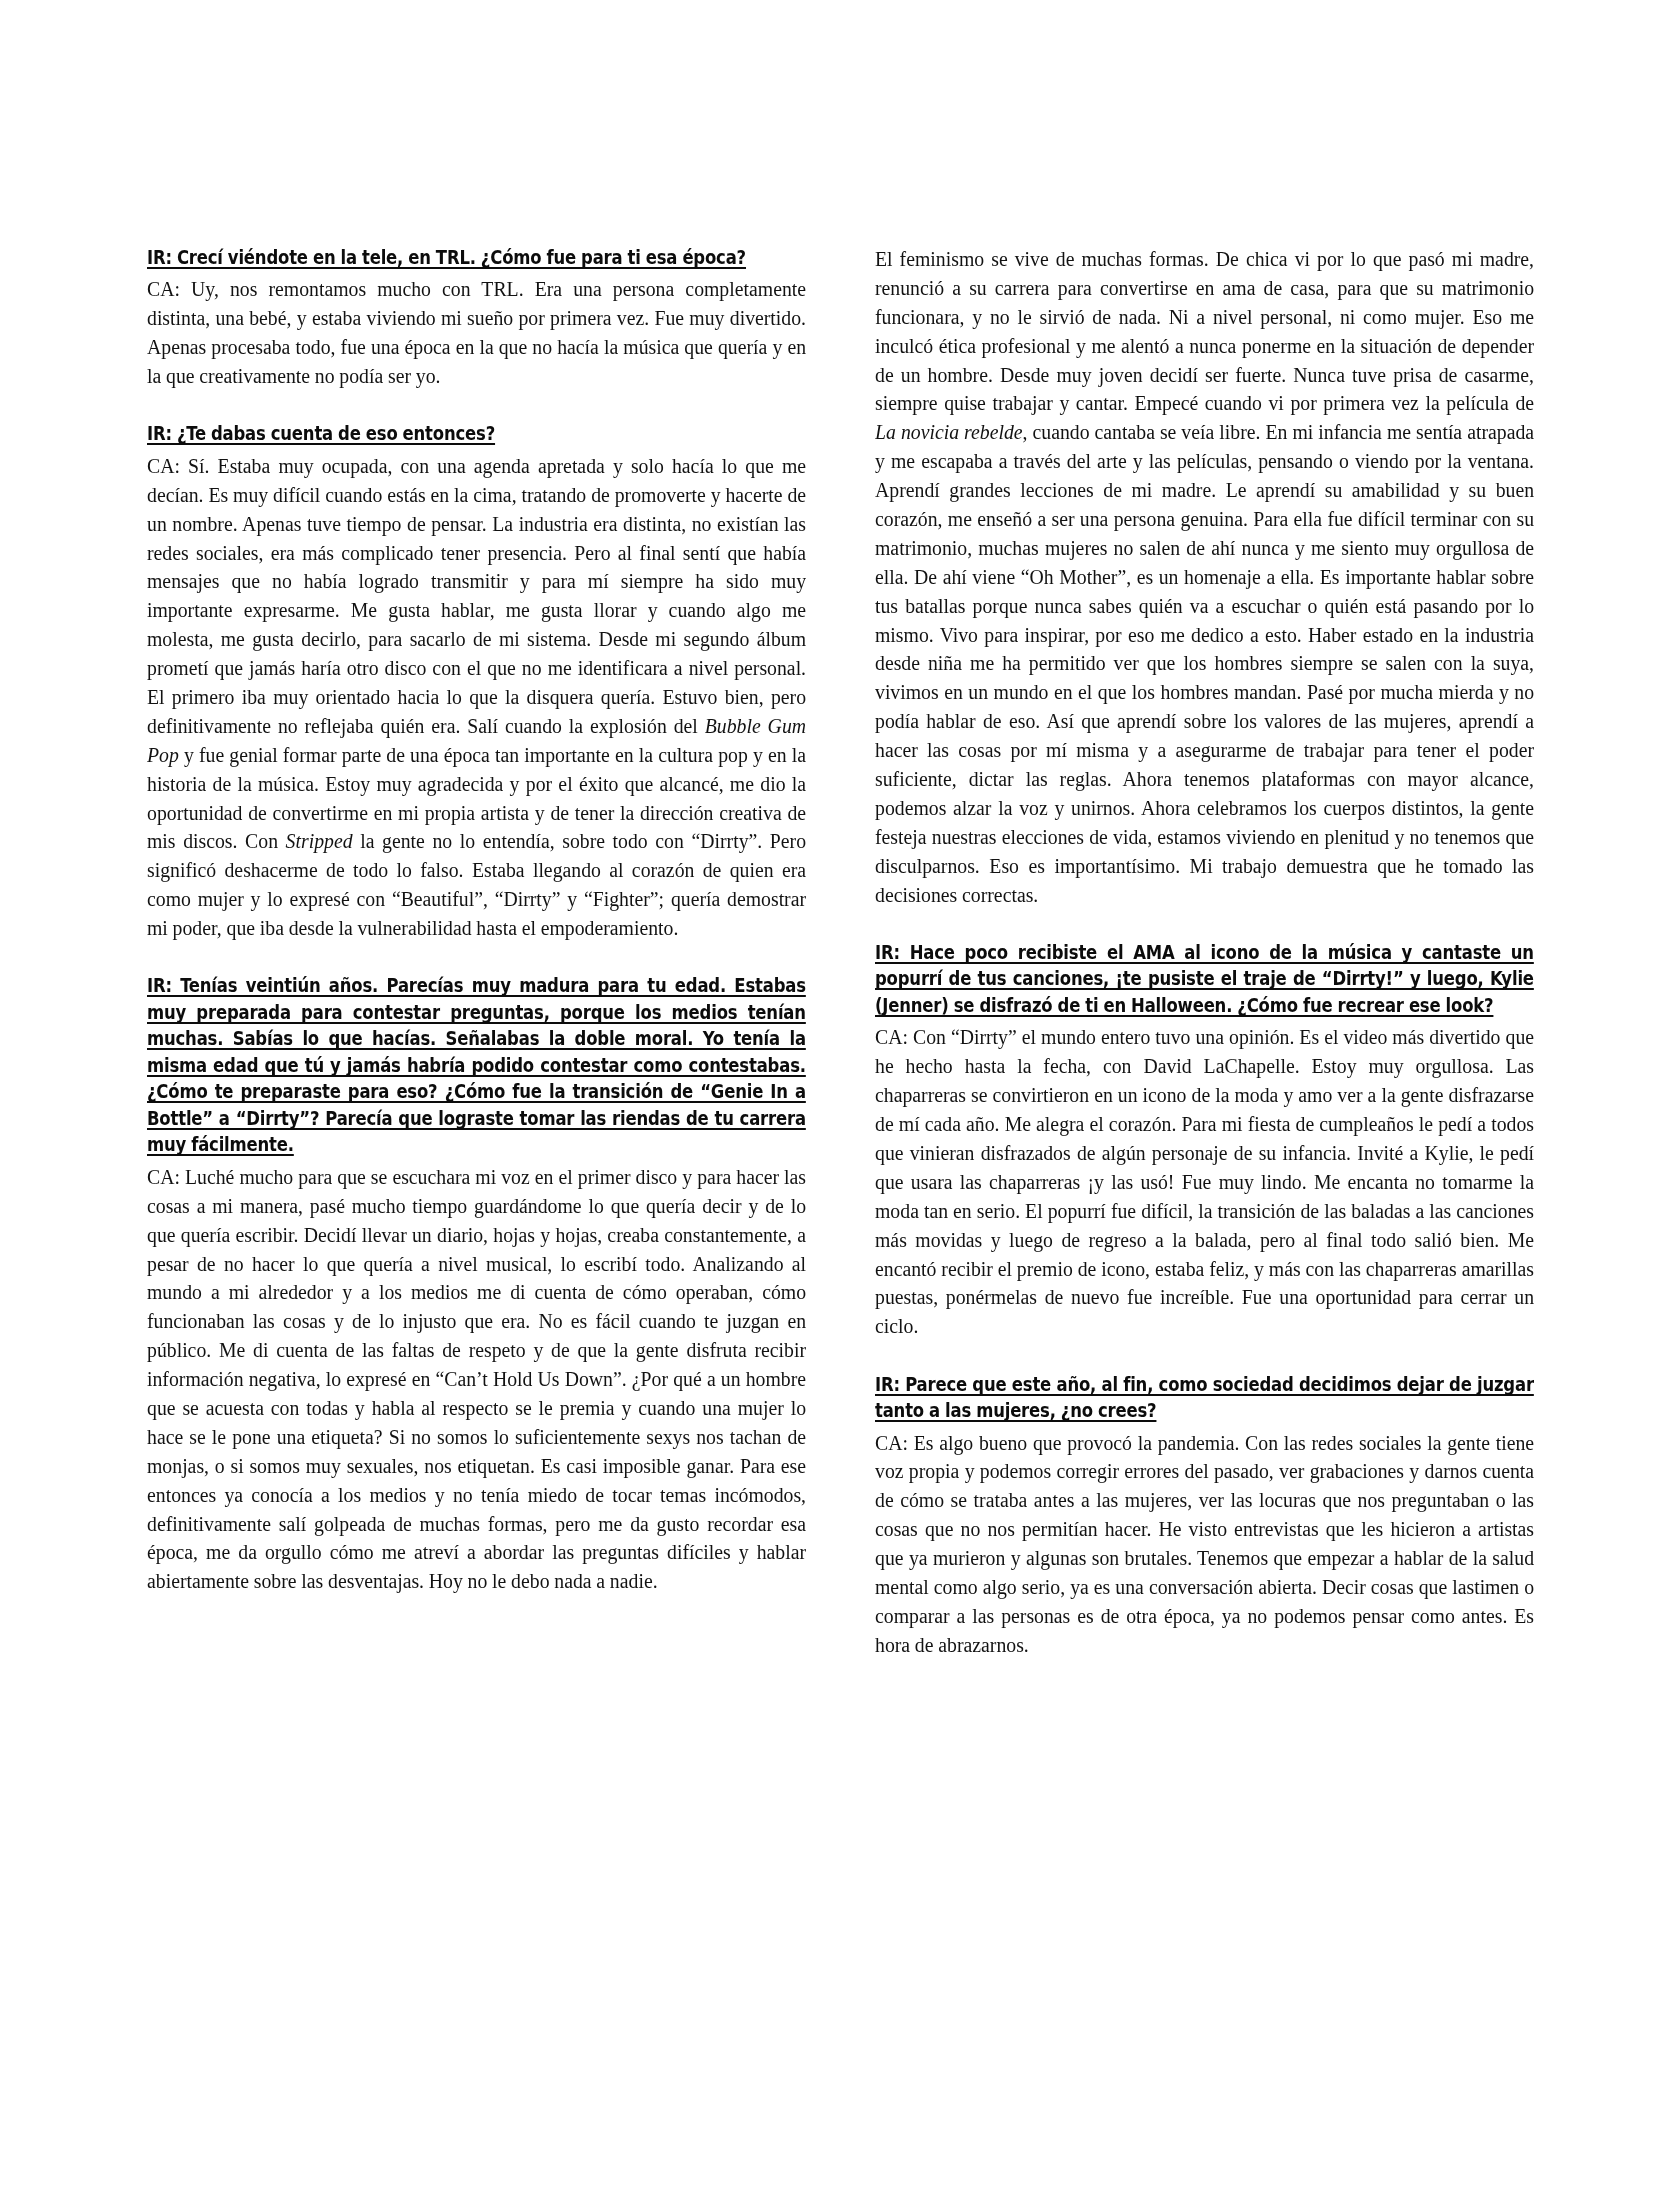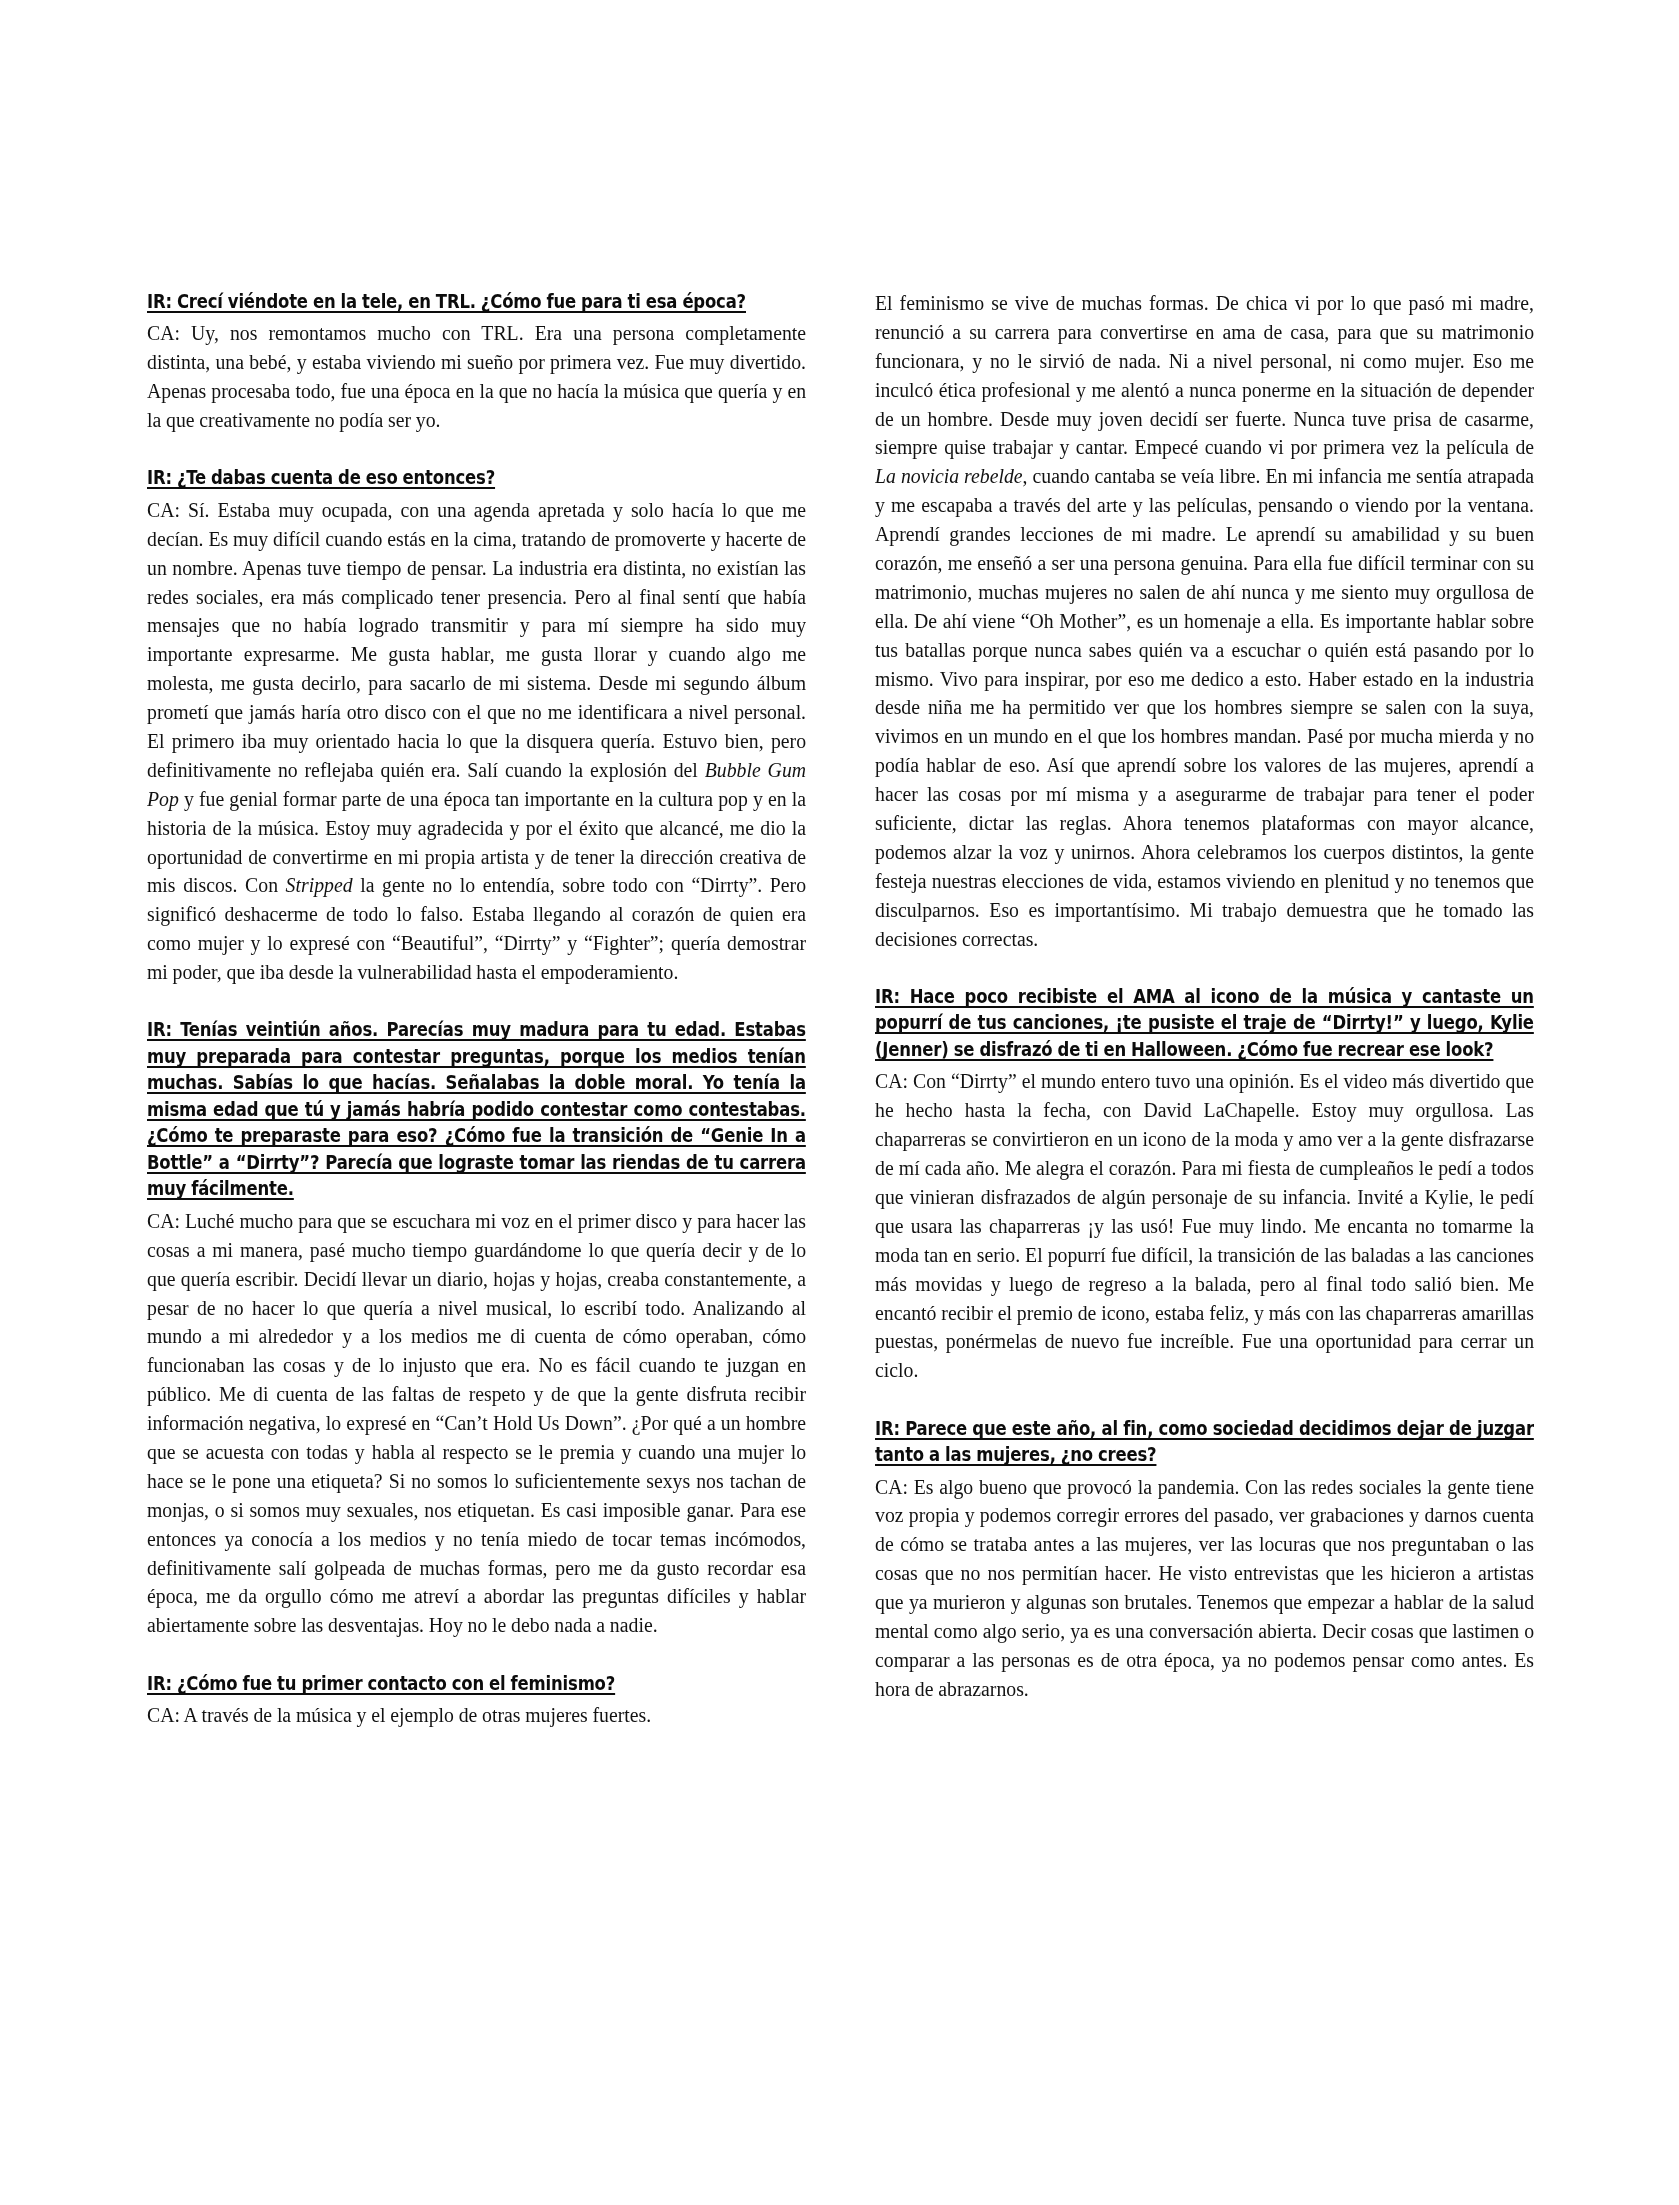--- a/index.html
+++ b/index.html
@@ -35,21 +35,20 @@
     height: 1864px;
     display: flex;
     flex-direction: row;
     gap: 69px;
     align-items: flex-start;
   }
   .column {
     width: 659px;
     height: 1864px;
     overflow: hidden;
-    margin-top: 44px;
   }
 
   
   .qa-block { display: block; }
 
   .question {
     font-family: "DejaVu Sans Condensed", "Liberation Sans Narrow", "Liberation Sans", sans-serif;
     font-weight: 700;
     font-size: 19.7px;
     line-height: 1.345;
@@ -120,25 +119,20 @@
       <div class="gap-block"></div>
 
       <div class="qa-block">
         <p class="question">IR: Tenías veintiún años. Parecías muy madura para tu edad. Estabas muy preparada para contestar preguntas, porque los medios tenían muchas. Sabías lo que hacías. Señalabas la doble moral. Yo tenía la misma edad que tú y jamás habría podido contestar como contestabas. ¿Cómo te preparaste para eso? ¿Cómo fue la transición de “Genie In a Bottle” a “Dirrty”? Parecía que lograste tomar las riendas de tu carrera muy fácilmente.</p>
         <div class="gap-sm"></div>
         <p class="answer">CA: Luché mucho para que se escuchara mi voz en el primer disco y para hacer las cosas a mi manera, pasé mucho tiempo guardándome lo que quería decir y de lo que quería escribir. Decidí llevar un diario, hojas y hojas, creaba constantemente, a pesar de no hacer lo que quería a nivel musical, lo escribí todo. Analizando al mundo a mi alrededor y a los medios me di cuenta de cómo operaban, cómo funcionaban las cosas y de lo injusto que era. No es fácil cuando te juzgan en público. Me di cuenta de las faltas de respeto y de que la gente disfruta recibir información negativa, lo expresé en “Can’t Hold Us Down”. ¿Por qué a un hombre que se acuesta con todas y habla al respecto se le premia y cuando una mujer lo hace se le pone una etiqueta? Si no somos lo suficientemente sexys nos tachan de monjas, o si somos muy sexuales, nos etiquetan. Es casi imposible ganar. Para ese entonces ya conocía a los medios y no tenía miedo de tocar temas incómodos, definitivamente salí golpeada de muchas formas, pero me da gusto recordar esa época, me da orgullo cómo me atreví a abordar las preguntas difíciles y hablar abiertamente sobre las desventajas. Hoy no le debo nada a nadie.</p>
       </div>
 
       <div class="gap-block"></div>
 
-      <div class="qa-block">
-        <p class="question">IR: ¿Cómo fue tu primer contacto con el feminismo?</p>
-        <div class="gap-sm"></div>
-        <p class="answer">CA: A través de la música y el ejemplo de otras mujeres fuertes.</p>
-      </div>
 
     </div>
 
     <div class="column">
 
       <div class="qa-block">
         <p class="answer continued"><span>El feminismo se vive de muchas formas. De chica vi por lo que pasó mi madre, renunció a su carrera para convertirse en ama de casa, para que su matrimonio funcionara, y no le sirvió de nada. Ni a nivel personal, ni como mujer. Eso me inculcó ética profesional y me alentó a nunca ponerme en la situación de depender de un hombre. Desde muy joven decidí ser fuerte. Nunca tuve prisa de casarme, siempre quise trabajar y cantar. Empecé cuando vi por primera vez la película de </span><em>La novicia rebelde</em><span>, cuando cantaba se veía libre. En mi infancia me sentía atrapada y me escapaba a través del arte y las películas, pensando o viendo por la ventana. Aprendí grandes lecciones de mi madre. Le aprendí su amabilidad y su buen corazón, me enseñó a ser una persona genuina. Para ella fue difícil terminar con su matrimonio, muchas mujeres no salen de ahí nunca y me siento muy orgullosa de ella. De ahí viene “Oh Mother”, es un homenaje a ella. Es importante hablar sobre tus batallas porque nunca sabes quién va a escuchar o quién está pasando por lo mismo. Vivo para inspirar, por eso me dedico a esto. Haber estado en la industria desde niña me ha permitido ver que los hombres siempre se salen con la suya, vivimos en un mundo en el que los hombres mandan. Pasé por mucha mierda y no podía hablar de eso. Así que aprendí sobre los valores de las mujeres, aprendí a hacer las cosas por mí misma y a asegurarme de trabajar para tener el poder suficiente, dictar las reglas. Ahora tenemos plataformas con mayor alcance, podemos alzar la voz y unirnos. Ahora celebramos los cuerpos distintos, la gente festeja nuestras elecciones de vida, estamos viviendo en plenitud y no tenemos que disculparnos. Eso es importantísimo. Mi trabajo demuestra que he tomado las decisiones correctas.</span></p>
       </div>
 
       <div class="gap-block"></div>

